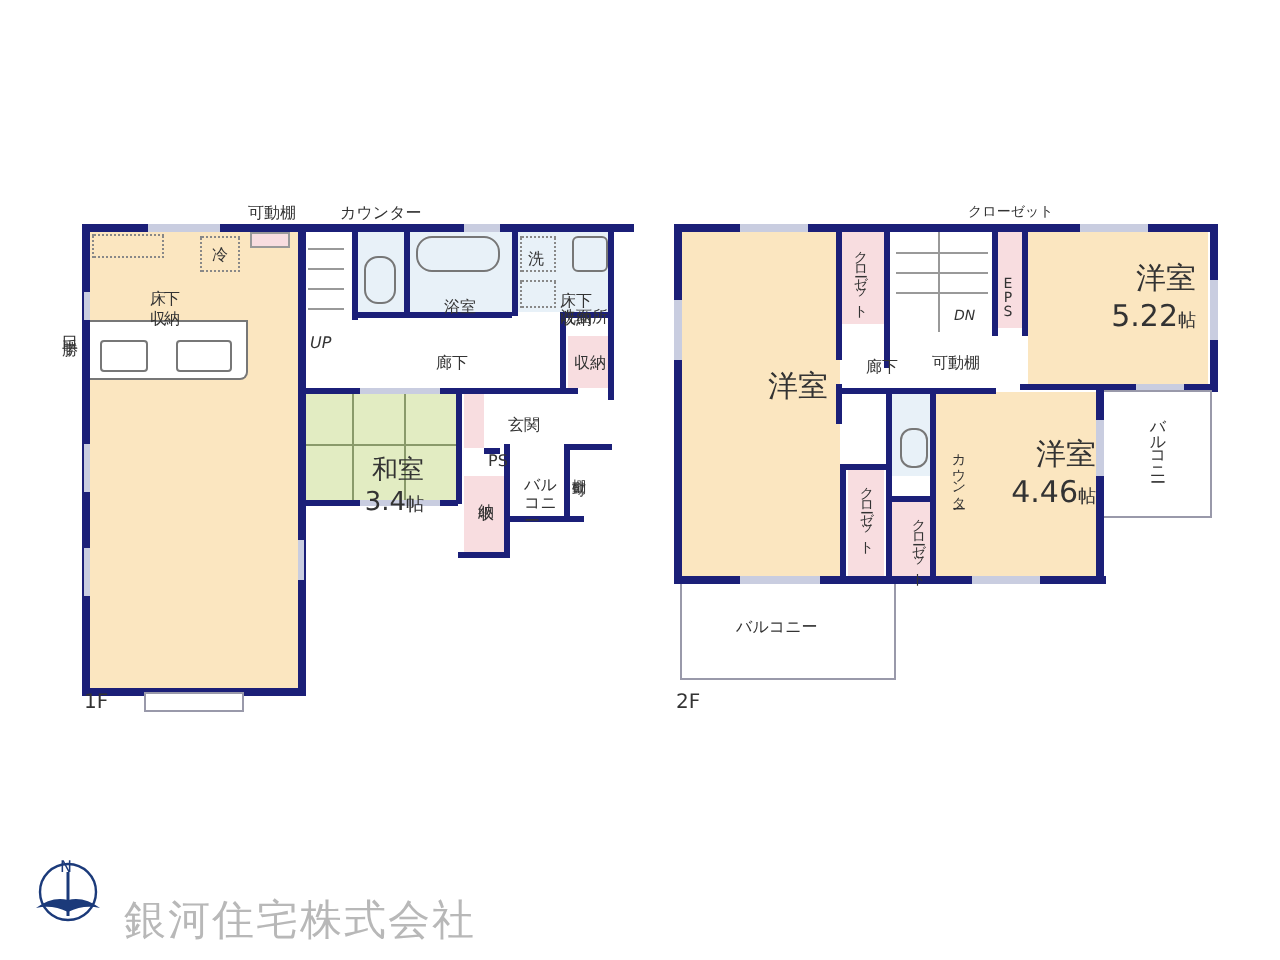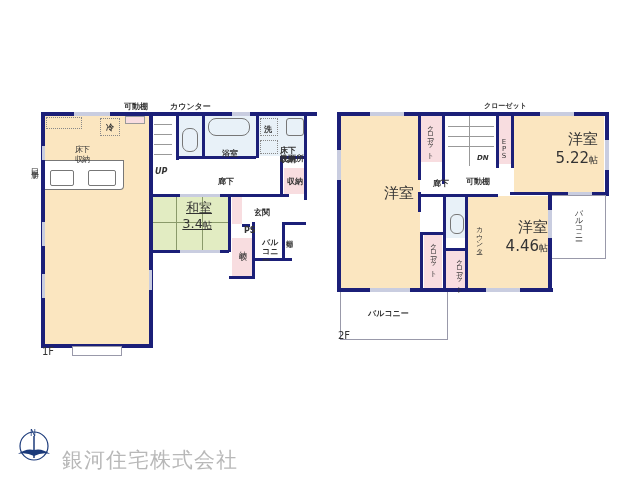--- a/index.html
+++ b/index.html
@@ -1,21 +1,21 @@
 <!DOCTYPE html>
 <html><head>
 <meta charset="utf-8">
 <style>
   html,body{margin:0;padding:0;background:#fff;}
   body{width:640px;height:480px;position:relative;overflow:hidden;font-family:"DejaVu Sans",sans-serif;color:#333;}
   .abs{position:absolute;}
   .room{position:absolute;box-sizing:border-box;}
   .wall{position:absolute;background:#1b1f78;}
   .win{position:absolute;background:#c9cde0;}
-  .lbl{position:absolute;font-size:8px;color:#333;white-space:nowrap;font-weight:bold;}
+  .lbl{position:absolute;font-size:8px;color:#333;white-space:nowrap;}
   .vlbl{position:absolute;font-size:8px;color:#333;writing-mode:vertical-rl;text-orientation:upright;letter-spacing:-1px;}
   .big{position:absolute;font-size:15px;color:#333;text-align:right;line-height:1.25;}
   .big .unit{font-size:9px;}
   .floorlbl{position:absolute;font-size:10px;color:#333;}
   .dotted{position:absolute;border:1px dotted #888;box-sizing:border-box;}
   .thin{position:absolute;border:1px solid #99a;box-sizing:border-box;background:#fff;}
 </style>
 </head>
 <body>
 
@@ -88,21 +88,21 @@
   <div class="lbl" style="left:106px;top:122px;">冷</div>
   <div class="vlbl" style="left:75px;top:145px;writing-mode:horizontal-tb;width:20px;white-space:normal;line-height:10px;">床下収納</div>
   <div class="vlbl" style="left:28px;top:164px;">勝手口</div>
   <div class="lbl" style="left:155px;top:167px;font-style:italic;">UP</div>
   <div class="lbl" style="left:222px;top:148px;">浴室</div>
   <div class="lbl" style="left:264px;top:124px;">洗</div>
   <div class="lbl" style="left:280px;top:153px;">洗面所</div>
   <div class="lbl" style="left:280px;top:146px;width:18px;white-space:normal;line-height:9px;">床下収納</div>
   <div class="lbl" style="left:218px;top:176px;">廊下</div>
   <div class="lbl" style="left:287px;top:176px;">収納</div>
-  <div class="big" style="left:168px;top:200px;width:44px;font-size:13px;text-decoration:underline;">
+  <div class="big" style="left:168px;top:228px;width:44px;font-size:13px;">
     <div>和室</div>
     <div><span>3.4</span><span class="unit">帖</span></div>
   </div>
   <div class="lbl" style="left:254px;top:207px;">玄関</div>
   <div class="lbl" style="left:244px;top:226px;">PS</div>
   <div class="lbl" style="left:262px;top:238px;width:18px;white-space:normal;line-height:9px;">バルコニー</div>
   <div class="vlbl" style="left:284px;top:236px;font-size:7px;">可動棚</div>
   <div class="vlbl" style="left:236px;top:246px;">収納</div>
   <div class="floorlbl" style="left:42px;top:346px;">1F</div>
 </div>
@@ -171,21 +171,21 @@
   </div>
   <div class="big" style="left:484px;top:218px;width:64px;">
     <div>洋室</div>
     <div><span>4.46</span><span class="unit">帖</span></div>
   </div>
   <div class="vlbl" style="left:474px;top:222px;font-size:7px;">カウンター</div>
   <div class="vlbl" style="left:428px;top:238px;font-size:7px;">クローゼット</div>
   <div class="vlbl" style="left:448px;top:254px;font-size:7px;width:16px;height:34px;">クローゼット</div>
   <div class="vlbl" style="left:572px;top:204px;">バルコニー</div>
   <div class="lbl" style="left:368px;top:308px;">バルコニー</div>
-  <div class="floorlbl" style="left:338px;top:330px;">2F</div>
+  <div class="floorlbl" style="left:338px;top:346px;">2F</div>
 </div>
 
 <div class="abs" style="left:14px;top:424px;width:40px;height:40px;">
   <svg width="40" height="40" viewBox="0 0 40 40">
     <circle cx="20" cy="22" r="14" fill="none" stroke="#1b3a7a" stroke-width="1.2"></circle>
     <text x="16" y="12" font-size="8" fill="#1b3a7a" font-family="DejaVu Sans, sans-serif">N</text>
     <line x1="20" y1="12" x2="20" y2="34" stroke="#1b3a7a" stroke-width="1.5"></line>
     <path d="M4 30 Q12 24 20 26 Q28 24 36 30 Q28 28 20 32 Q12 28 4 30 Z" fill="#1b3a7a"></path>
   </svg>
 </div>

